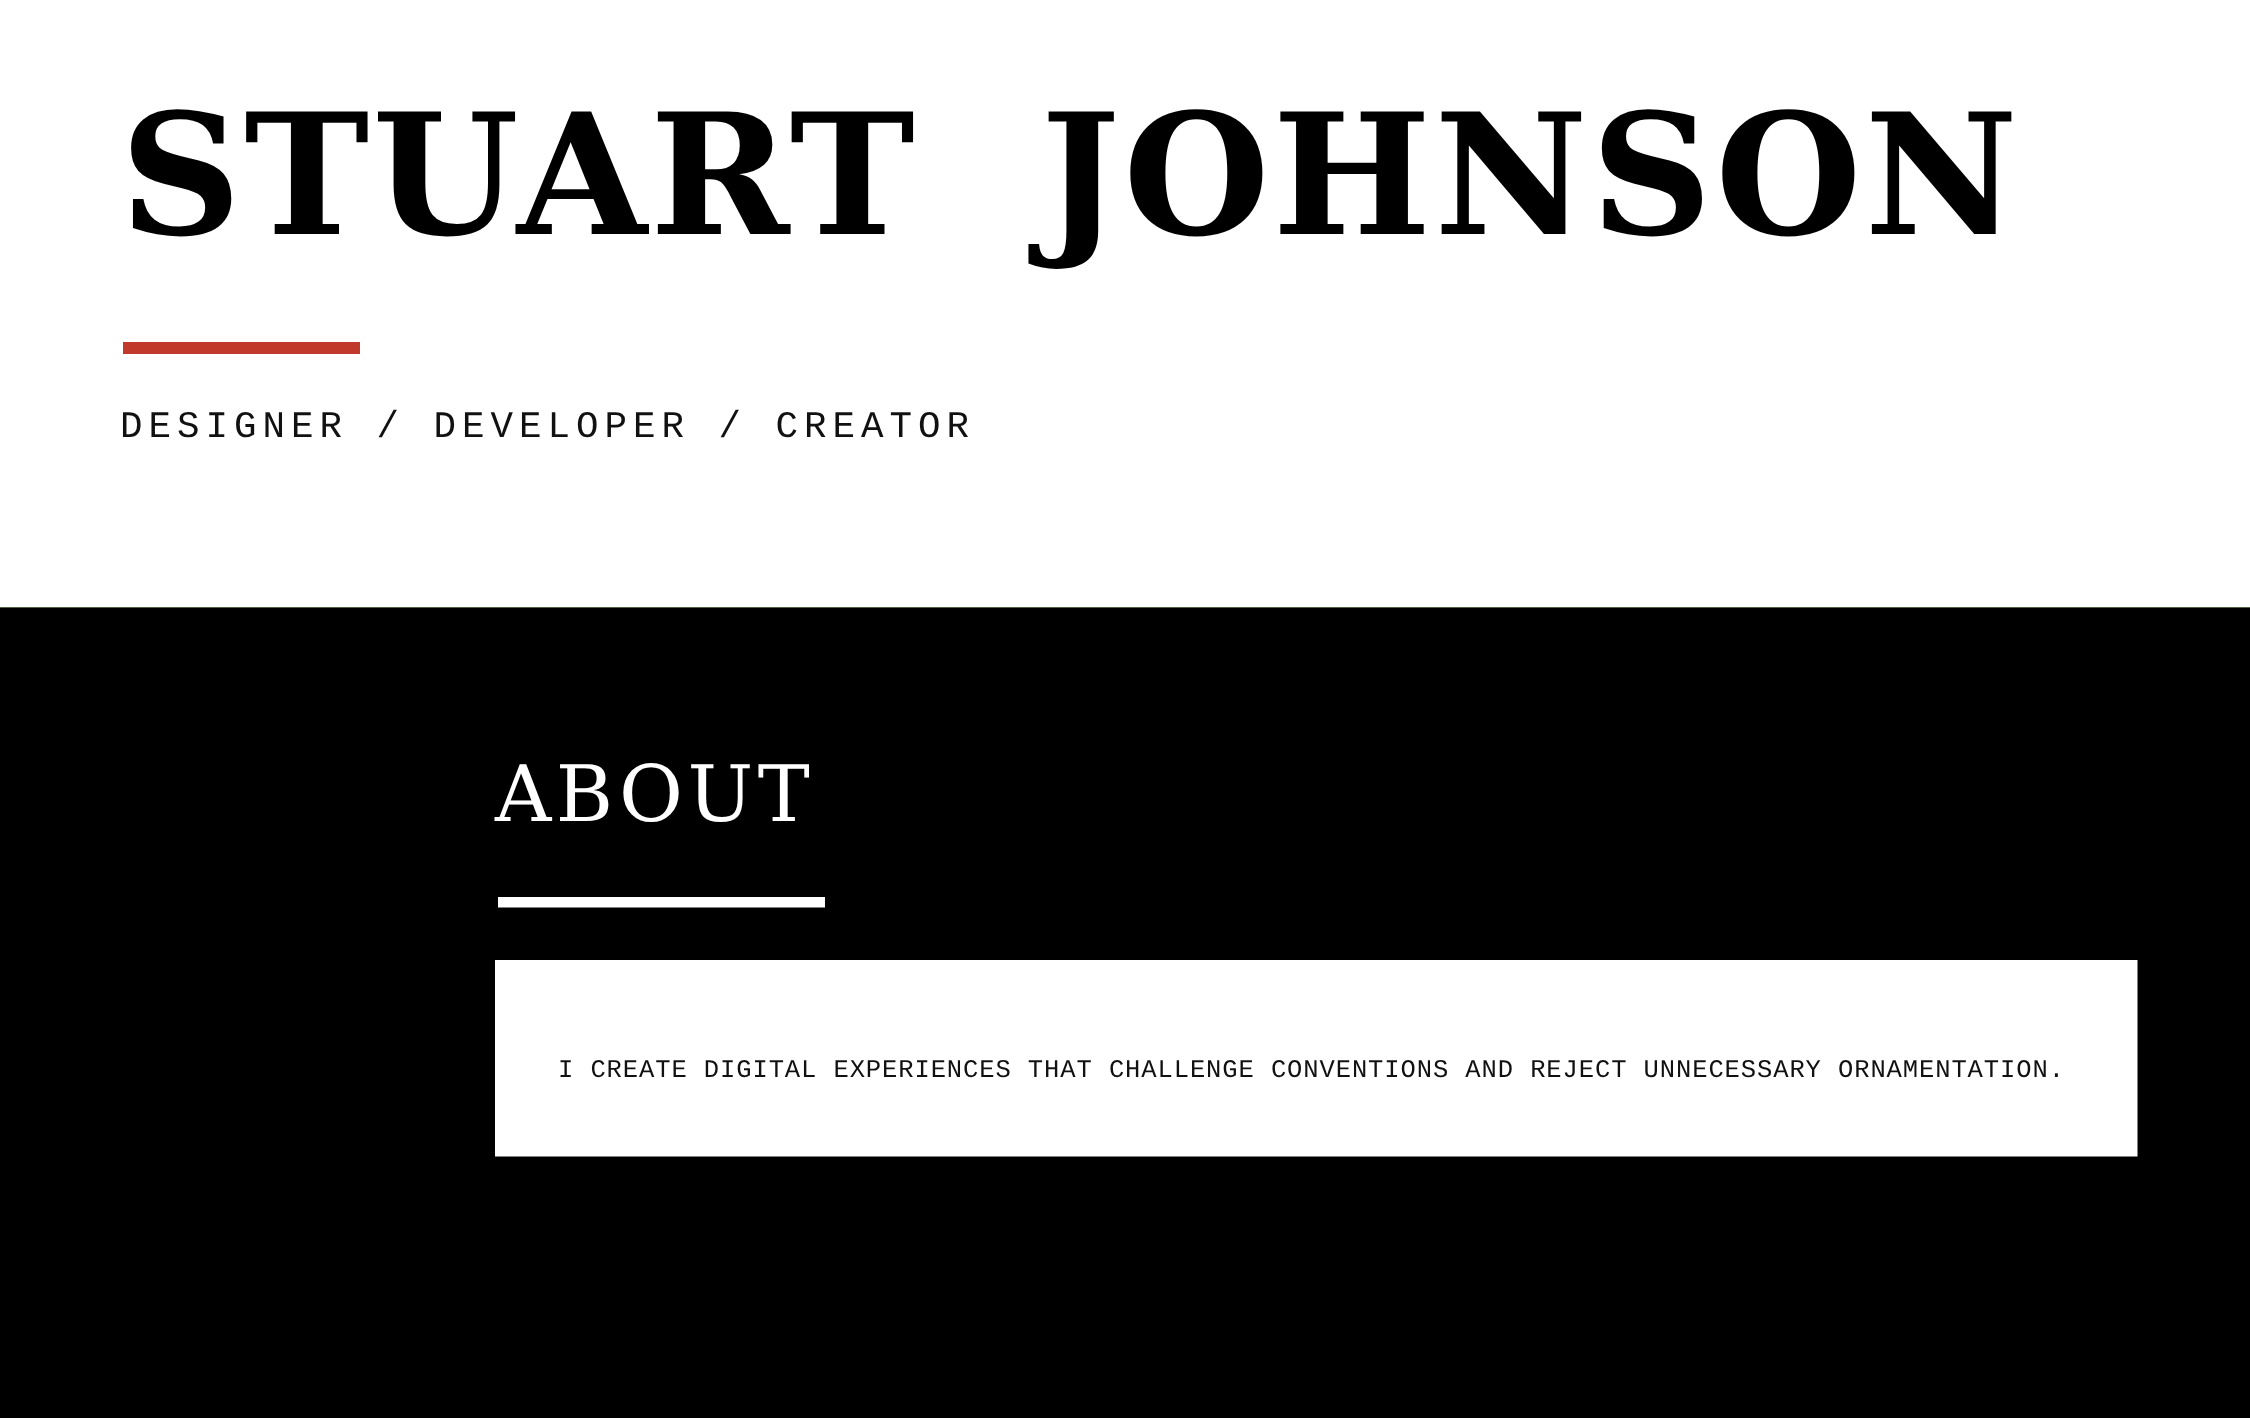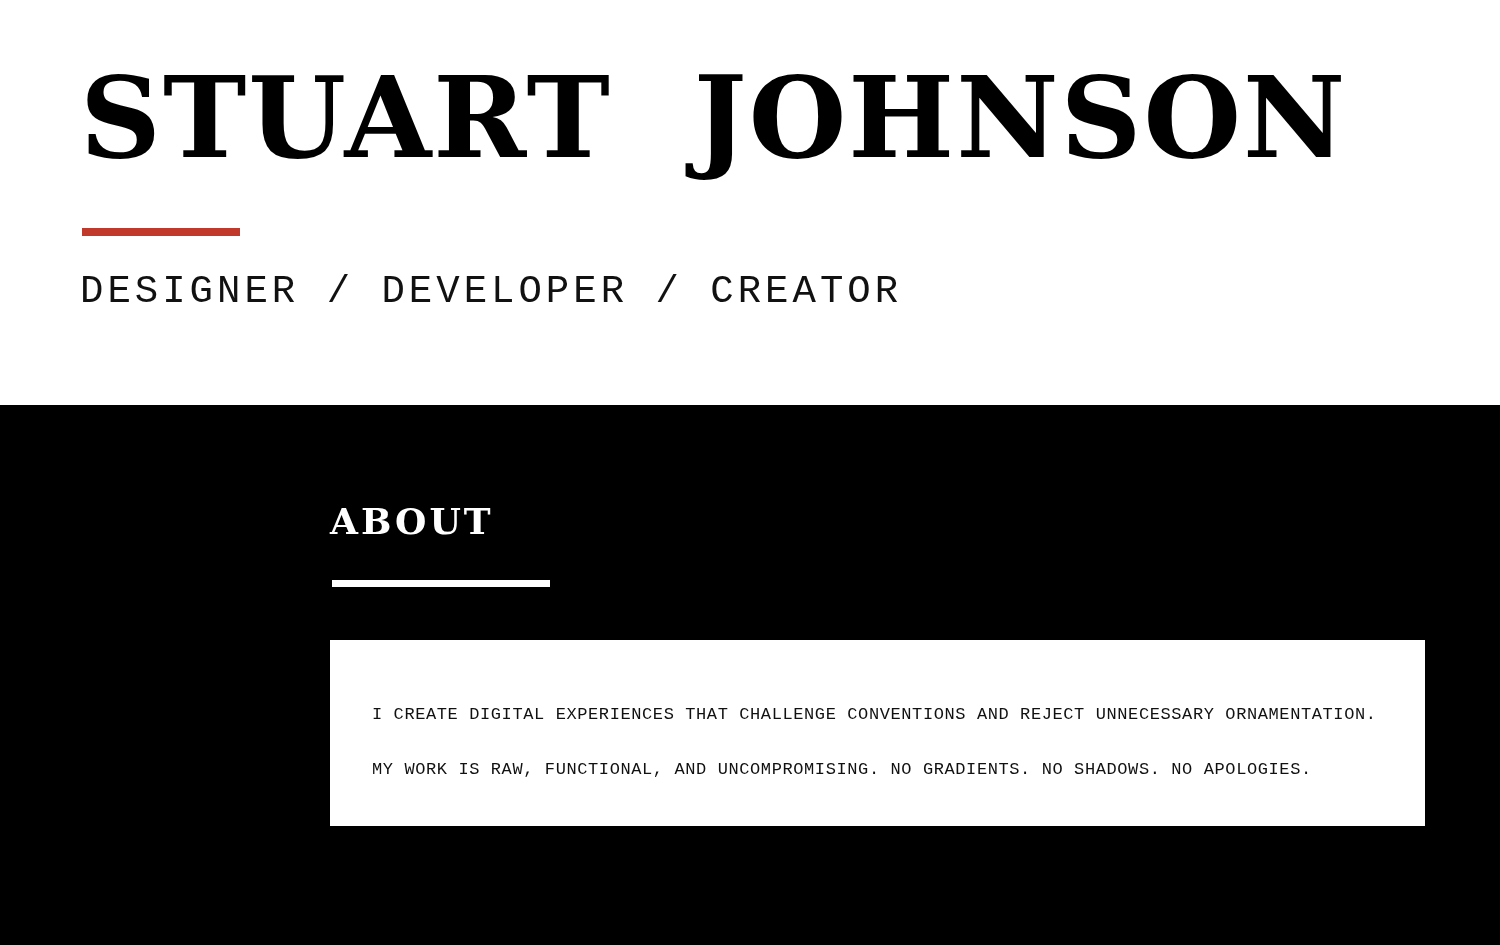--- a/index.html
+++ b/index.html
@@ -38,42 +38,42 @@
 
   .hero-rule {
     width: 158px;
     height: 8px;
     background: #c0392b;
     margin: 44px 0 34px 2px;
   }
 
   .hero-sub {
     font-family: "Liberation Mono", "DejaVu Sans Mono", monospace;
-    font-size: 39px;
+    font-size: 25px;
     letter-spacing: 4px;
     color: #111111;
     white-space: pre;
   }
 
   
   .about {
     position: relative;
     background: #000000;
     height: 540px;
     padding: 0;
   }
 
   .about-inner {
     padding: 95px 0 0 330px;
   }
 
   .about-heading {
     font-family: "DejaVu Serif", "Liberation Serif", serif;
-    font-weight: 700;
-    font-size: 36px;
+    font-weight: 400;
+    font-size: 52px;
     letter-spacing: 3px;
     color: #ffffff;
   }
 
   .about-underline {
     width: 218px;
     height: 7px;
     background: #ffffff;
     margin: 38px 0 0 2px;
   }
@@ -110,17 +110,16 @@
   </section>
 
   <section class="about">
     <div class="about-inner">
       <h2 class="about-heading">ABOUT</h2>
       <div class="about-underline"></div>
     </div>
 
     <div class="about-card">
       <p>I CREATE DIGITAL EXPERIENCES THAT CHALLENGE CONVENTIONS AND REJECT UNNECESSARY ORNAMENTATION.</p>
-      <p>MY WORK IS RAW, FUNCTIONAL, AND UNCOMPROMISING. NO GRADIENTS. NO SHADOWS. NO APOLOGIES.</p>
     </div>
   </section>
 
 </div>
 
 </body></html>

